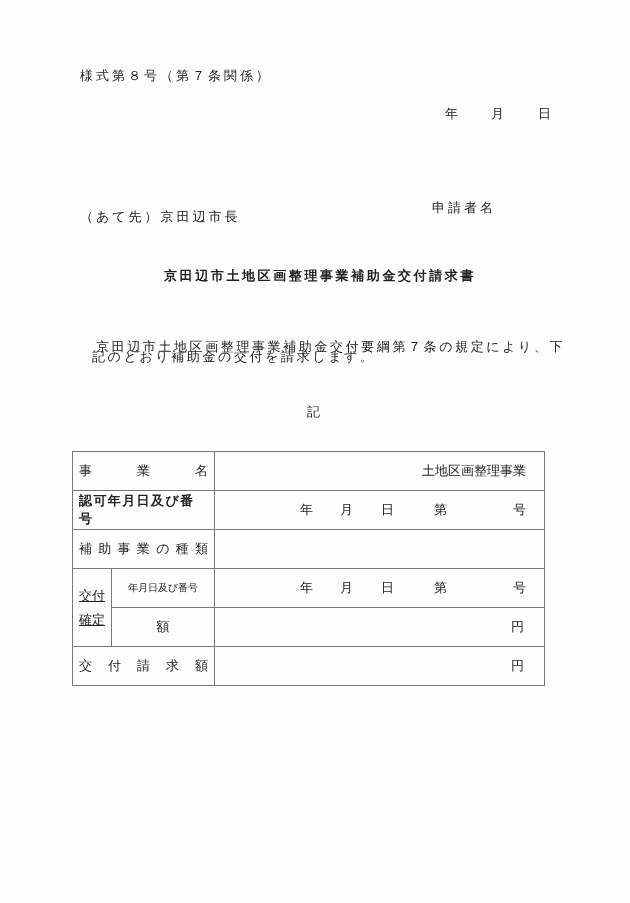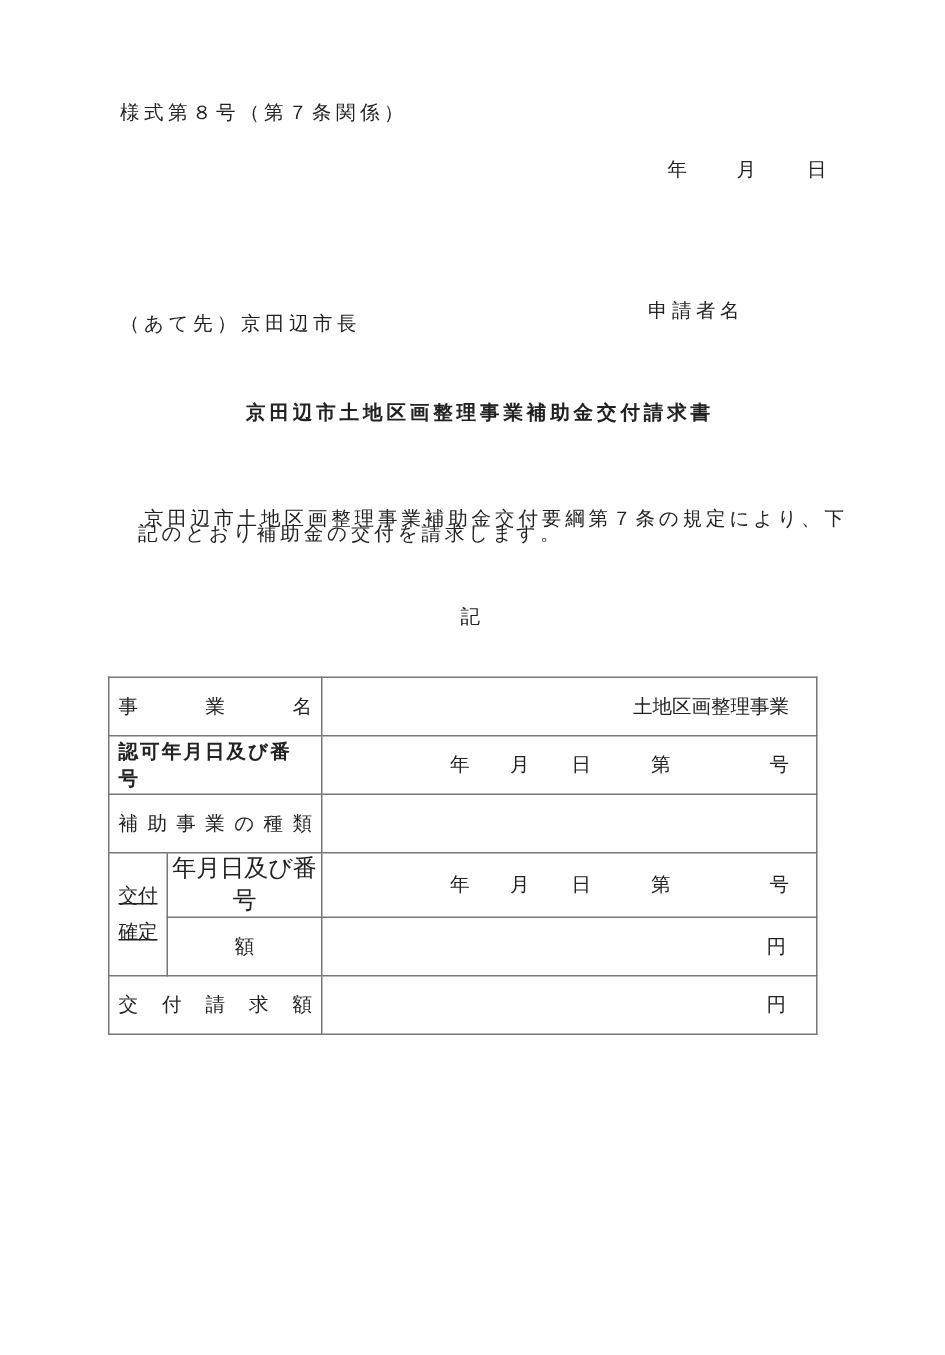--- a/index.html
+++ b/index.html
@@ -84,21 +84,21 @@
             <span>類</span>
       </div>
     </td>
     <td></td>
   </tr>
   <tr>
     <td rowspan="2" style="text-align:center;line-height:24px;text-decoration:underline;">
       <div>交付</div>
       <div>確定</div>
     </td>
-    <td style="text-align:center;font-size:16px;">
+    <td style="text-align:center;font-size:10px;">
       <span>年月日及び番号</span>
     </td>
     <td>
       <div class="valrow">
         <span class="v" style="left:85px;">年</span>
         <span class="v" style="left:125px;">月</span>
         <span class="v" style="left:166px;">日</span>
         <span class="v" style="left:219px;">第</span>
         <span class="v" style="left:298px;">号</span>
       </div>

